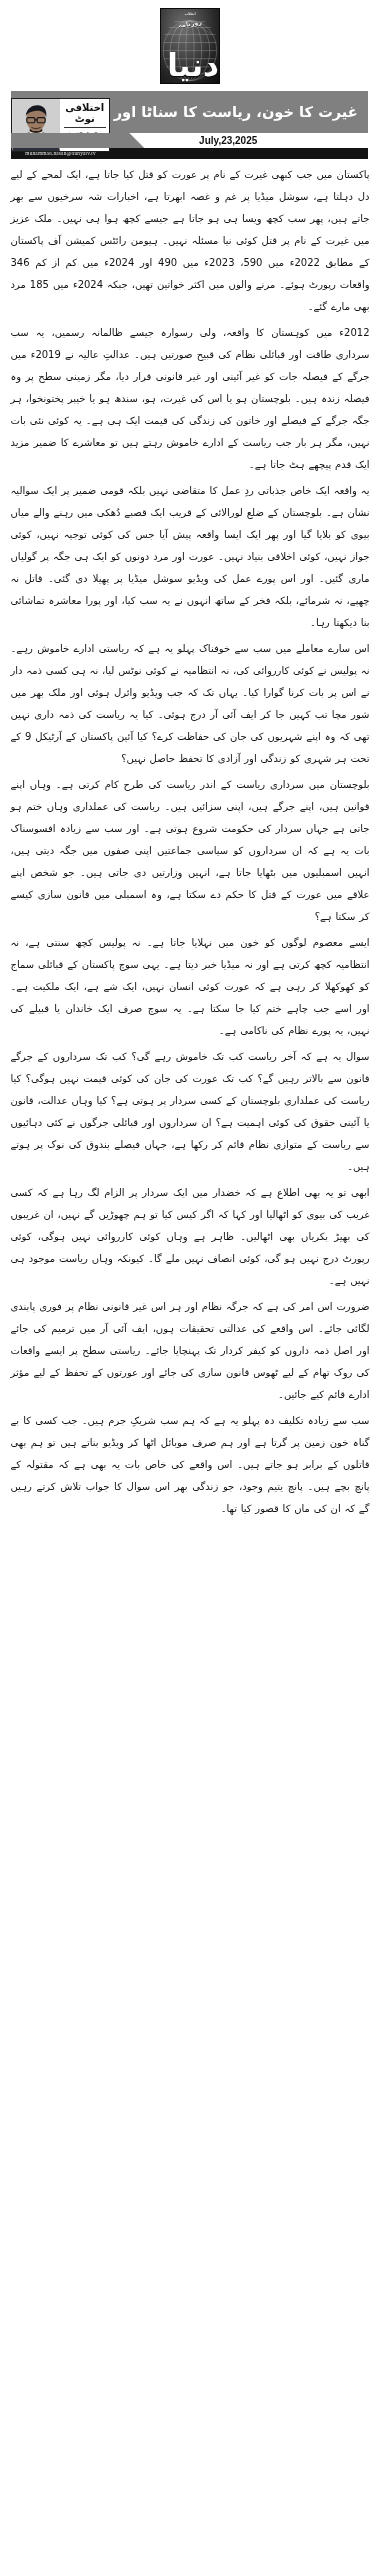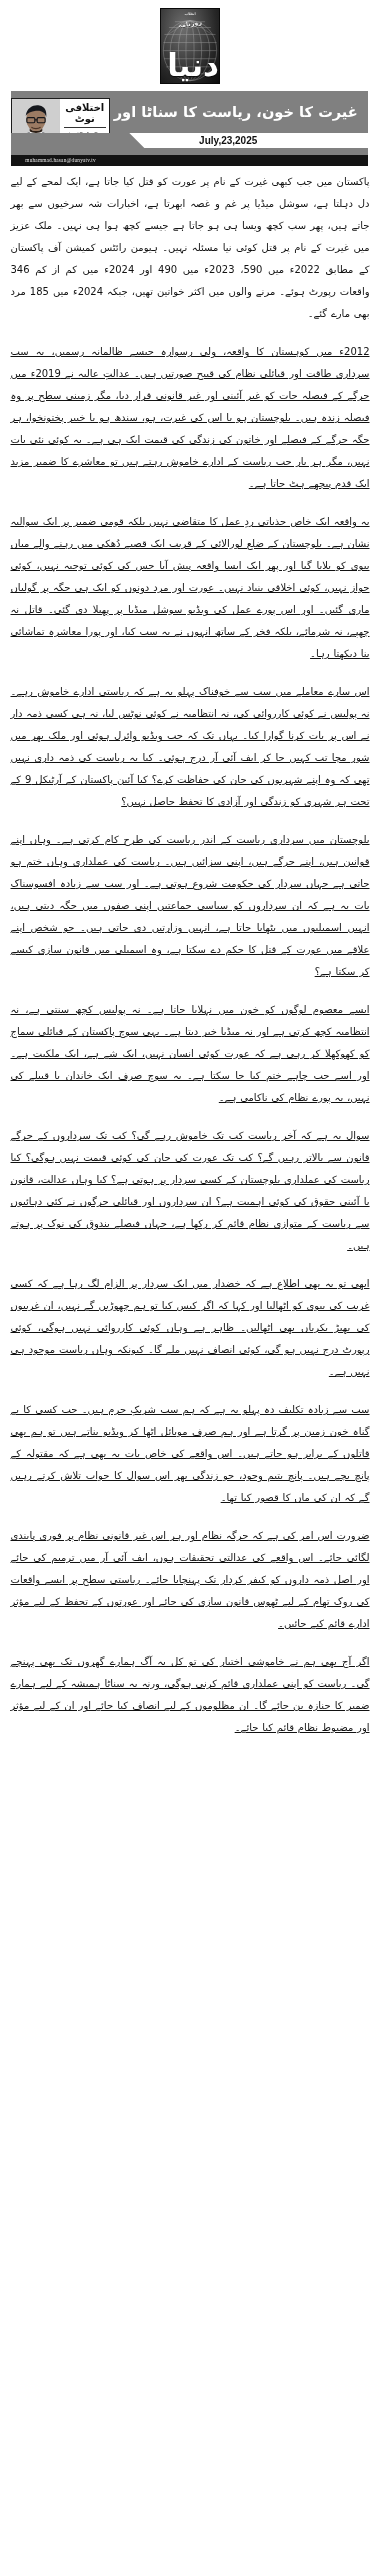--- a/index.html
+++ b/index.html
@@ -149,21 +149,21 @@
     position: relative;
     background: linear-gradient(165deg, #d8d8d8 0%, #b4b4b4 45%, #8e8e8e 100%);
     overflow: hidden;
   }
   .author-photo svg { display: block; width: 100%; height: 100%; }
 
   
   .date-strip {
     width: 357px;
     margin: 0 11.7px;
-    height: 22px;
+    height: 15px;
     background: #808080;
     position: relative;
     overflow: hidden;
   }
   .date-white {
     position: absolute;
     top: 0;
     right: 0;
     height: 15px;
     width: 239px;
@@ -215,21 +215,21 @@
     color: #121212;
     font-weight: 400;
     word-spacing: 0.6px;
     padding-bottom: 117px;
   }
   .article p {
     margin: 0;
     text-align: justify;
     text-align-last: right;
   }
-  .article p + p { margin-top: 16px; text-decoration: underline; }
+  .article p + p { margin-top: 4px; }
 </style>
 </head>
 <body>
 
 <header class="masthead">
   <div class="logo-box">
     <div class="globe-grid">
       <svg viewBox="0 0 100 128" preserveAspectRatio="none" aria-hidden="true">
         <g fill="none" stroke="#cfcfcf" stroke-width="0.9">
           <ellipse cx="50" cy="72" rx="46" ry="52"></ellipse>
@@ -297,17 +297,16 @@
 
 <article class="article" id="article-body">
     <p>پاکستان میں جب کبھی غیرت کے نام پر عورت کو قتل کیا جاتا ہے، ایک لمحے کے لیے دل دہلتا ہے، سوشل میڈیا پر غم و غصہ ابھرتا ہے، اخبارات شہ سرخیوں سے بھر جاتے ہیں، پھر سب کچھ ویسا ہی ہو جاتا ہے جیسے کچھ ہوا ہی نہیں۔ ملک عزیز میں غیرت کے نام پر قتل کوئی نیا مسئلہ نہیں۔ ہیومن رائٹس کمیشن آف پاکستان کے مطابق 2022ء میں 590، 2023ء میں 490 اور 2024ء میں کم از کم 346 واقعات رپورٹ ہوئے۔ مرنے والوں میں اکثر خواتین تھیں، جبکہ 2024ء میں 185 مرد بھی مارے گئے۔</p>
     <p>2012ء میں کوہستان کا واقعہ، ولی رسوارہ جیسے ظالمانہ رسمیں، یہ سب سرداری طاقت اور قبائلی نظام کی قبیح صورتیں ہیں۔ عدالتِ عالیہ نے 2019ء میں جرگے کے فیصلہ جات کو غیر آئینی اور غیر قانونی قرار دیا، مگر زمینی سطح پر وہ فیصلہ زندہ ہیں۔ بلوچستان ہو یا اس کی غیرت، ہو، سندھ ہو یا خیبر پختونخوا، ہر جگہ جرگے کے فیصلے اور خاتون کی زندگی کی قیمت ایک ہی ہے۔ یہ کوئی نئی بات نہیں، مگر ہر بار جب ریاست کے ادارے خاموش رہتے ہیں تو معاشرے کا ضمیر مزید ایک قدم پیچھے ہٹ جاتا ہے۔</p>
     <p>یہ واقعہ ایک خاص جذباتی ردِ عمل کا متقاضی نہیں بلکہ قومی ضمیر پر ایک سوالیہ نشان ہے۔ بلوچستان کے ضلع لورالائی کے قریب ایک قصبے دُھکی میں رہنے والے میاں بیوی کو بلایا گیا اور پھر ایک ایسا واقعہ پیش آیا جس کی کوئی توجیہ نہیں، کوئی جواز نہیں، کوئی اخلاقی بنیاد نہیں۔ عورت اور مرد دونوں کو ایک ہی جگہ پر گولیاں ماری گئیں۔ اور اس پورے عمل کی ویڈیو سوشل میڈیا پر پھیلا دی گئی۔ قاتل نہ چھپے، نہ شرمائے، بلکہ فخر کے ساتھ انہوں نے یہ سب کیا، اور پورا معاشرہ تماشائی بنا دیکھتا رہا۔</p>
     <p>اس سارے معاملے میں سب سے خوفناک پہلو یہ ہے کہ ریاستی ادارے خاموش رہے۔ نہ پولیس نے کوئی کارروائی کی، نہ انتظامیہ نے کوئی نوٹس لیا، نہ ہی کسی ذمہ دار نے اس پر بات کرنا گوارا کیا۔ یہاں تک کہ جب ویڈیو وائرل ہوئی اور ملک بھر میں شور مچا تب کہیں جا کر ایف آئی آر درج ہوئی۔ کیا یہ ریاست کی ذمہ داری نہیں تھی کہ وہ اپنے شہریوں کی جان کی حفاظت کرے؟ کیا آئین پاکستان کے آرٹیکل 9 کے تحت ہر شہری کو زندگی اور آزادی کا تحفظ حاصل نہیں؟</p>
     <p>بلوچستان میں سرداری ریاست کے اندر ریاست کی طرح کام کرتی ہے۔ وہاں اپنے قوانین ہیں، اپنے جرگے ہیں، اپنی سزائیں ہیں۔ ریاست کی عملداری وہاں ختم ہو جاتی ہے جہاں سردار کی حکومت شروع ہوتی ہے۔ اور سب سے زیادہ افسوسناک بات یہ ہے کہ ان سرداروں کو سیاسی جماعتیں اپنی صفوں میں جگہ دیتی ہیں، انہیں اسمبلیوں میں بٹھایا جاتا ہے، انہیں وزارتیں دی جاتی ہیں۔ جو شخص اپنے علاقے میں عورت کے قتل کا حکم دے سکتا ہے، وہ اسمبلی میں قانون سازی کیسے کر سکتا ہے؟</p>
     <p>ایسے معصوم لوگوں کو خون میں نہلایا جاتا ہے۔ نہ پولیس کچھ سنتی ہے، نہ انتظامیہ کچھ کرتی ہے اور نہ میڈیا خبر دیتا ہے۔ یہی سوچ پاکستان کے قبائلی سماج کو کھوکھلا کر رہی ہے کہ عورت کوئی انسان نہیں، ایک شے ہے، ایک ملکیت ہے۔ اور اسے جب چاہے ختم کیا جا سکتا ہے۔ یہ سوچ صرف ایک خاندان یا قبیلے کی نہیں، یہ پورے نظام کی ناکامی ہے۔</p>
     <p>سوال یہ ہے کہ آخر ریاست کب تک خاموش رہے گی؟ کب تک سرداروں کے جرگے قانون سے بالاتر رہیں گے؟ کب تک عورت کی جان کی کوئی قیمت نہیں ہوگی؟ کیا ریاست کی عملداری بلوچستان کے کسی سردار پر ہوتی ہے؟ کیا وہاں عدالت، قانون یا آئینی حقوق کی کوئی اہمیت ہے؟ ان سرداروں اور قبائلی جرگوں نے کئی دہائیوں سے ریاست کے متوازی نظام قائم کر رکھا ہے، جہاں فیصلے بندوق کی نوک پر ہوتے ہیں۔</p>
     <p>ابھی تو یہ بھی اطلاع ہے کہ خضدار میں ایک سردار پر الزام لگ رہا ہے کہ کسی غریب کی بیوی کو اٹھالیا اور کہا کہ اگر کیس کیا تو ہم چھوڑیں گے نہیں، ان غریبوں کی بھیڑ بکریاں بھی اٹھالیں۔ ظاہر ہے وہاں کوئی کارروائی نہیں ہوگی، کوئی رپورٹ درج نہیں ہو گی، کوئی انصاف نہیں ملے گا۔ کیونکہ وہاں ریاست موجود ہی نہیں ہے۔</p>
+    <p>ضرورت اس امر کی ہے کہ جرگہ نظام اور ہر اس غیر قانونی نظام پر فوری پابندی لگائی جائے۔ اس واقعے کی عدالتی تحقیقات ہوں، ایف آئی آر میں ترمیم کی جائے اور اصل ذمہ داروں کو کیفر کردار تک پہنچایا جائے۔ ریاستی سطح پر ایسے واقعات کی روک تھام کے لیے ٹھوس قانون سازی کی جائے اور عورتوں کے تحفظ کے لیے مؤثر ادارے قائم کیے جائیں۔</p>
     <p>سب سے زیادہ تکلیف دہ پہلو یہ ہے کہ ہم سب شریکِ جرم ہیں۔ جب کسی کا بے گناہ خون زمین پر گرتا ہے اور ہم صرف موبائل اٹھا کر ویڈیو بناتے ہیں تو ہم بھی قاتلوں کے برابر ہو جاتے ہیں۔ اس واقعے کی خاص بات یہ بھی ہے کہ مقتولہ کے پانچ بچے ہیں۔ پانچ یتیم وجود، جو زندگی بھر اس سوال کا جواب تلاش کرتے رہیں گے کہ ان کی ماں کا قصور کیا تھا۔</p>
-    <p>ضرورت اس امر کی ہے کہ جرگہ نظام اور ہر اس غیر قانونی نظام پر فوری پابندی لگائی جائے۔ اس واقعے کی عدالتی تحقیقات ہوں، ایف آئی آر میں ترمیم کی جائے اور اصل ذمہ داروں کو کیفر کردار تک پہنچایا جائے۔ ریاستی سطح پر ایسے واقعات کی روک تھام کے لیے ٹھوس قانون سازی کی جائے اور عورتوں کے تحفظ کے لیے مؤثر ادارے قائم کیے جائیں۔</p>
-    <p>اگر آج بھی ہم نے خاموشی اختیار کی تو کل یہ آگ ہمارے گھروں تک بھی پہنچے گی۔ ریاست کو اپنی عملداری قائم کرنی ہوگی، ورنہ یہ سناٹا ہمیشہ کے لیے ہمارے ضمیر کا جنازہ بن جائے گا۔ ان مظلوموں کے لیے انصاف کیا جائے اور ان کے لیے مؤثر اور مضبوط نظام قائم کیا جائے۔</p>
   </article>
 
 
 </body></html>

